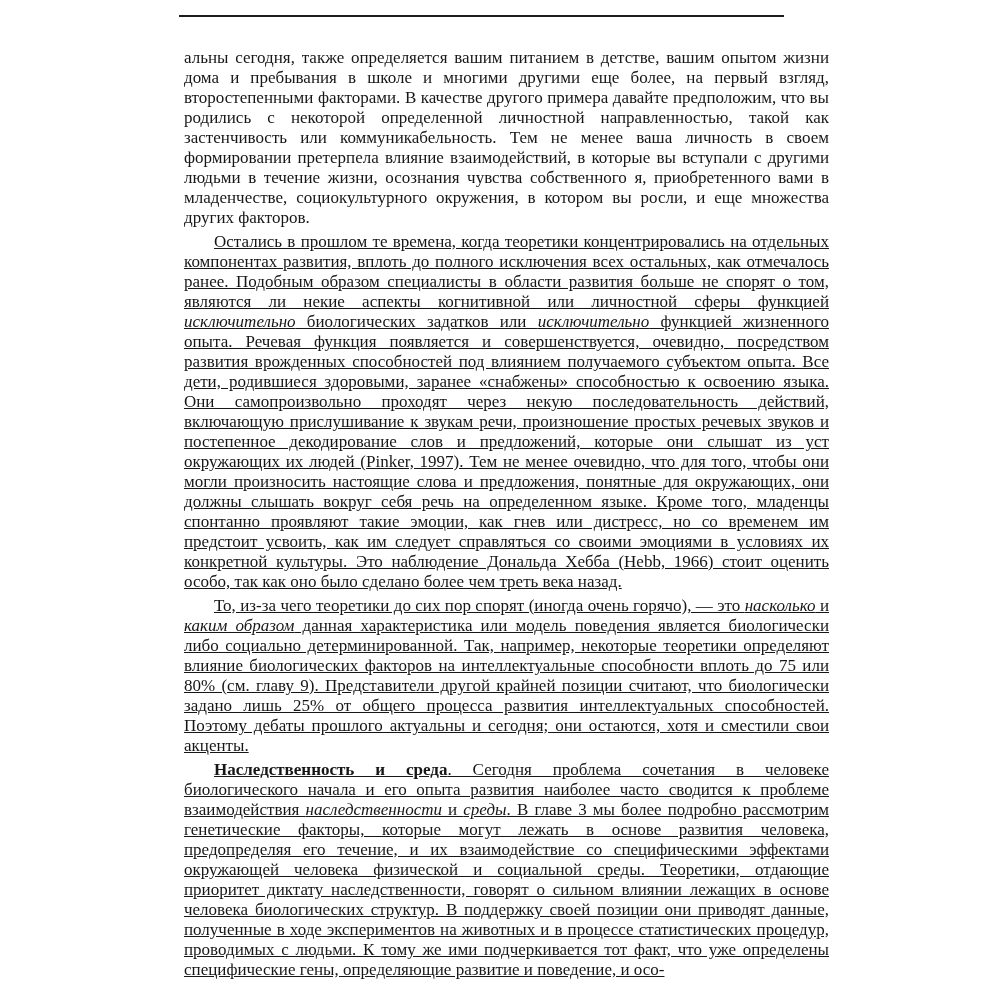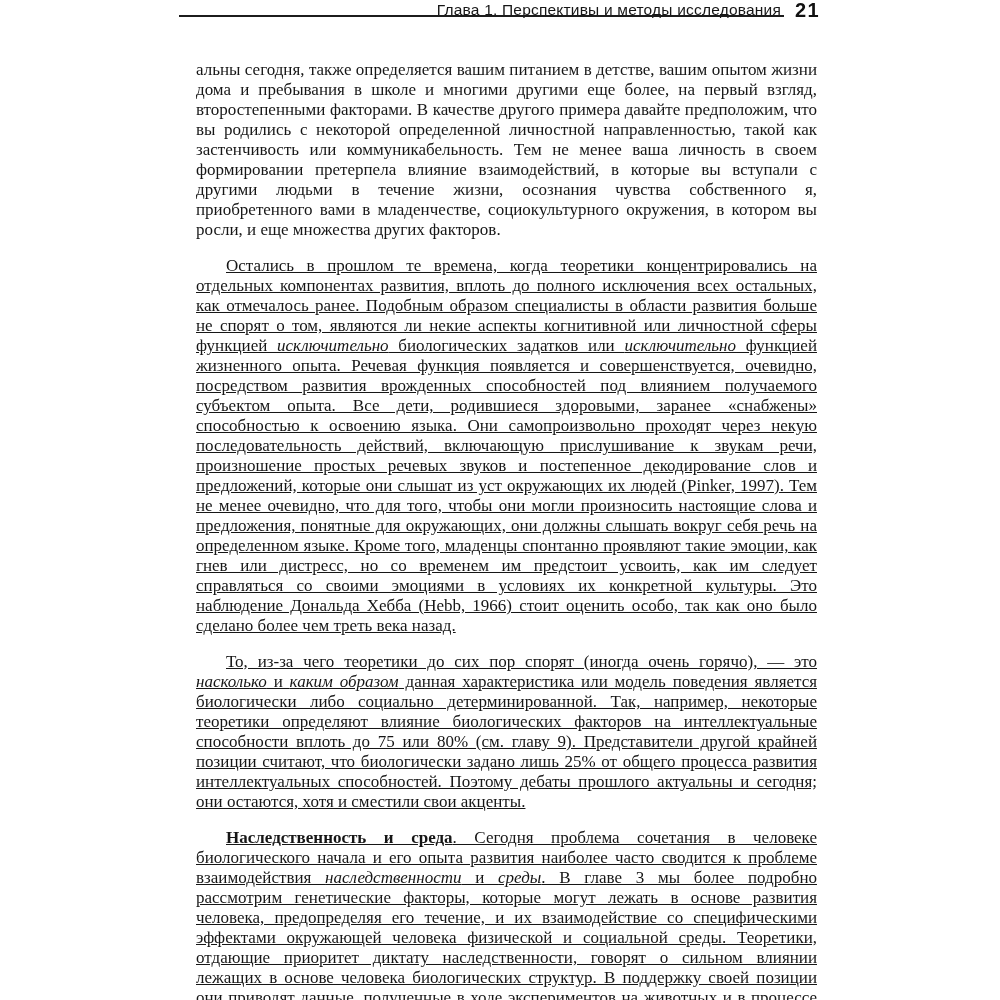--- a/index.html
+++ b/index.html
@@ -47,33 +47,29 @@
     position: absolute;
     left: 180px;
     top: 44px;
     width: 653px;
     font-family: "Liberation Serif", serif;
     font-size: 17px;
     line-height: 20px;
     text-align: justify;
     color: #161616;
   }
-  .para { margin: 16px; padding: 0; }
+  .para { margin: 4px; padding: 0; }
   .para.indent { text-indent: 30px; text-decoration: underline; }
   .para i { font-style: italic; }
   .para b { font-weight: bold; }
 </style>
 </head>
 <body>
 
 <div class="page">
-  <header class="page-header">
-    <span class="running-head">Глава 1. Перспективы и методы исследования</span>
-    <span class="page-number">21</span>
-  </header>
   <div class="header-rule"></div>
   <main class="body-text">
       <p class="para"><span>альны сегодня, также определяется вашим питанием в детстве, вашим опытом жизни дома и пребывания в школе и многими другими еще более, на первый взгляд, второстепенными факторами. В качестве другого примера давайте предположим, что вы родились с некоторой определенной личностной направленностью, такой как застенчивость или коммуникабельность. Тем не менее ваша личность в своем формировании претерпела влияние взаимодействий, в которые вы вступали с другими людьми в течение жизни, осознания чувства собственного я, приобретенного вами в младенчестве, социокультурного окружения, в котором вы росли, и еще множества других факторов.</span></p>
       <p class="para indent"><span>Остались в прошлом те времена, когда теоретики концентрировались на отдельных компонентах развития, вплоть до полного исключения всех остальных, как отмечалось ранее. Подобным образом специалисты в области развития больше не спорят о том, являются ли некие аспекты когнитивной или личностной сферы функцией </span><i>исключительно</i><span> биологических задатков или </span><i>исключительно</i><span> функцией жизненного опыта. Речевая функция появляется и совершенствуется, очевидно, посредством развития врожденных способностей под влиянием получаемого субъектом опыта. Все дети, родившиеся здоровыми, заранее «снабжены» способностью к освоению языка. Они самопроизвольно проходят через некую последовательность действий, включающую прислушивание к звукам речи, произношение простых речевых звуков и постепенное декодирование слов и предложений, которые они слышат из уст окружающих их людей (Pinker, 1997). Тем не менее очевидно, что для того, чтобы они могли произносить настоящие слова и предложения, понятные для окружающих, они должны слышать вокруг себя речь на определенном языке. Кроме того, младенцы спонтанно проявляют такие эмоции, как гнев или дистресс, но со временем им предстоит усвоить, как им следует справляться со своими эмоциями в условиях их конкретной культуры. Это наблюдение Дональда Хебба (Hebb, 1966) стоит оценить особо, так как оно было сделано более чем треть века назад.</span></p>
       <p class="para indent"><span>То, из-за чего теоретики до сих пор спорят (иногда очень горячо), — это </span><i>насколько</i><span> и </span><i>каким образом</i><span> данная характеристика или модель поведения является биологически либо социально детерминированной. Так, например, некоторые теоретики определяют влияние биологических факторов на интеллектуальные способности вплоть до 75 или 80% (см. главу 9). Представители другой крайней позиции считают, что биологически задано лишь 25% от общего процесса развития интеллектуальных способностей. Поэтому дебаты прошлого актуальны и сегодня; они остаются, хотя и сместили свои акценты.</span></p>
       <p class="para indent"><b>Наследственность и среда</b><span>. Сегодня проблема сочетания в человеке биологического начала и его опыта развития наиболее часто сводится к проблеме взаимодействия </span><i>наследственности</i><span> и </span><i>среды</i><span>. В главе 3 мы более подробно рассмотрим генетические факторы, которые могут лежать в основе развития человека, предопределяя его течение, и их взаимодействие со специфическими эффектами окружающей человека физической и социальной среды. Теоретики, отдающие приоритет диктату наследственности, говорят о сильном влиянии лежащих в основе человека биологических структур. В поддержку своей позиции они приводят данные, полученные в ходе экспериментов на животных и в процессе статистических процедур, проводимых с людьми. К тому же ими подчеркивается тот факт, что уже определены специфические гены, определяющие развитие и поведение, и осо-</span></p>
     </main>
 </div>
 
 </body></html>

